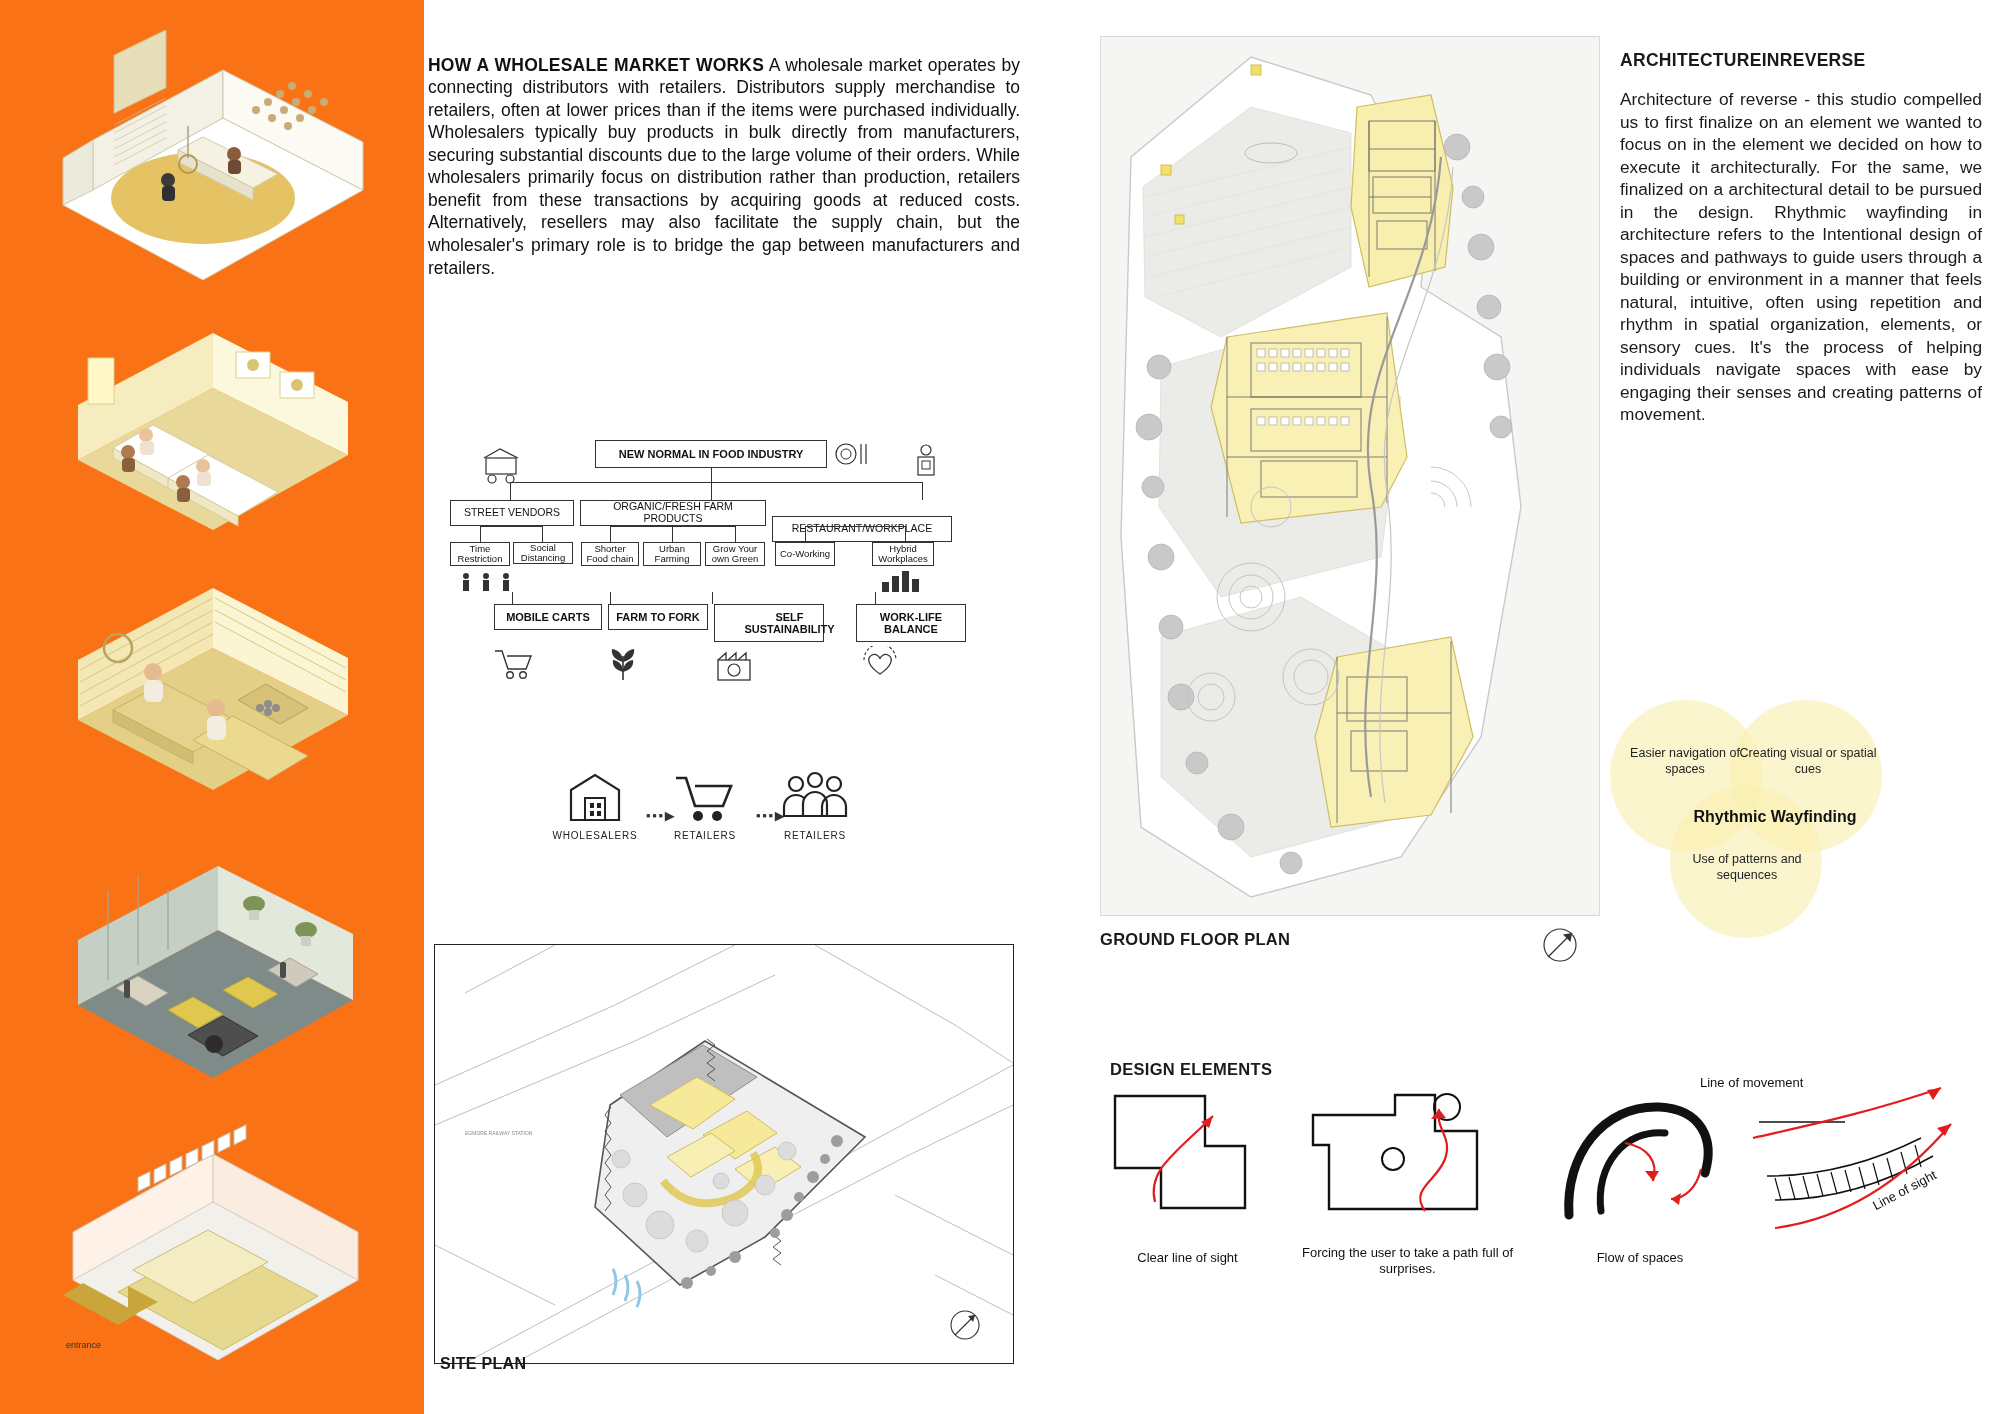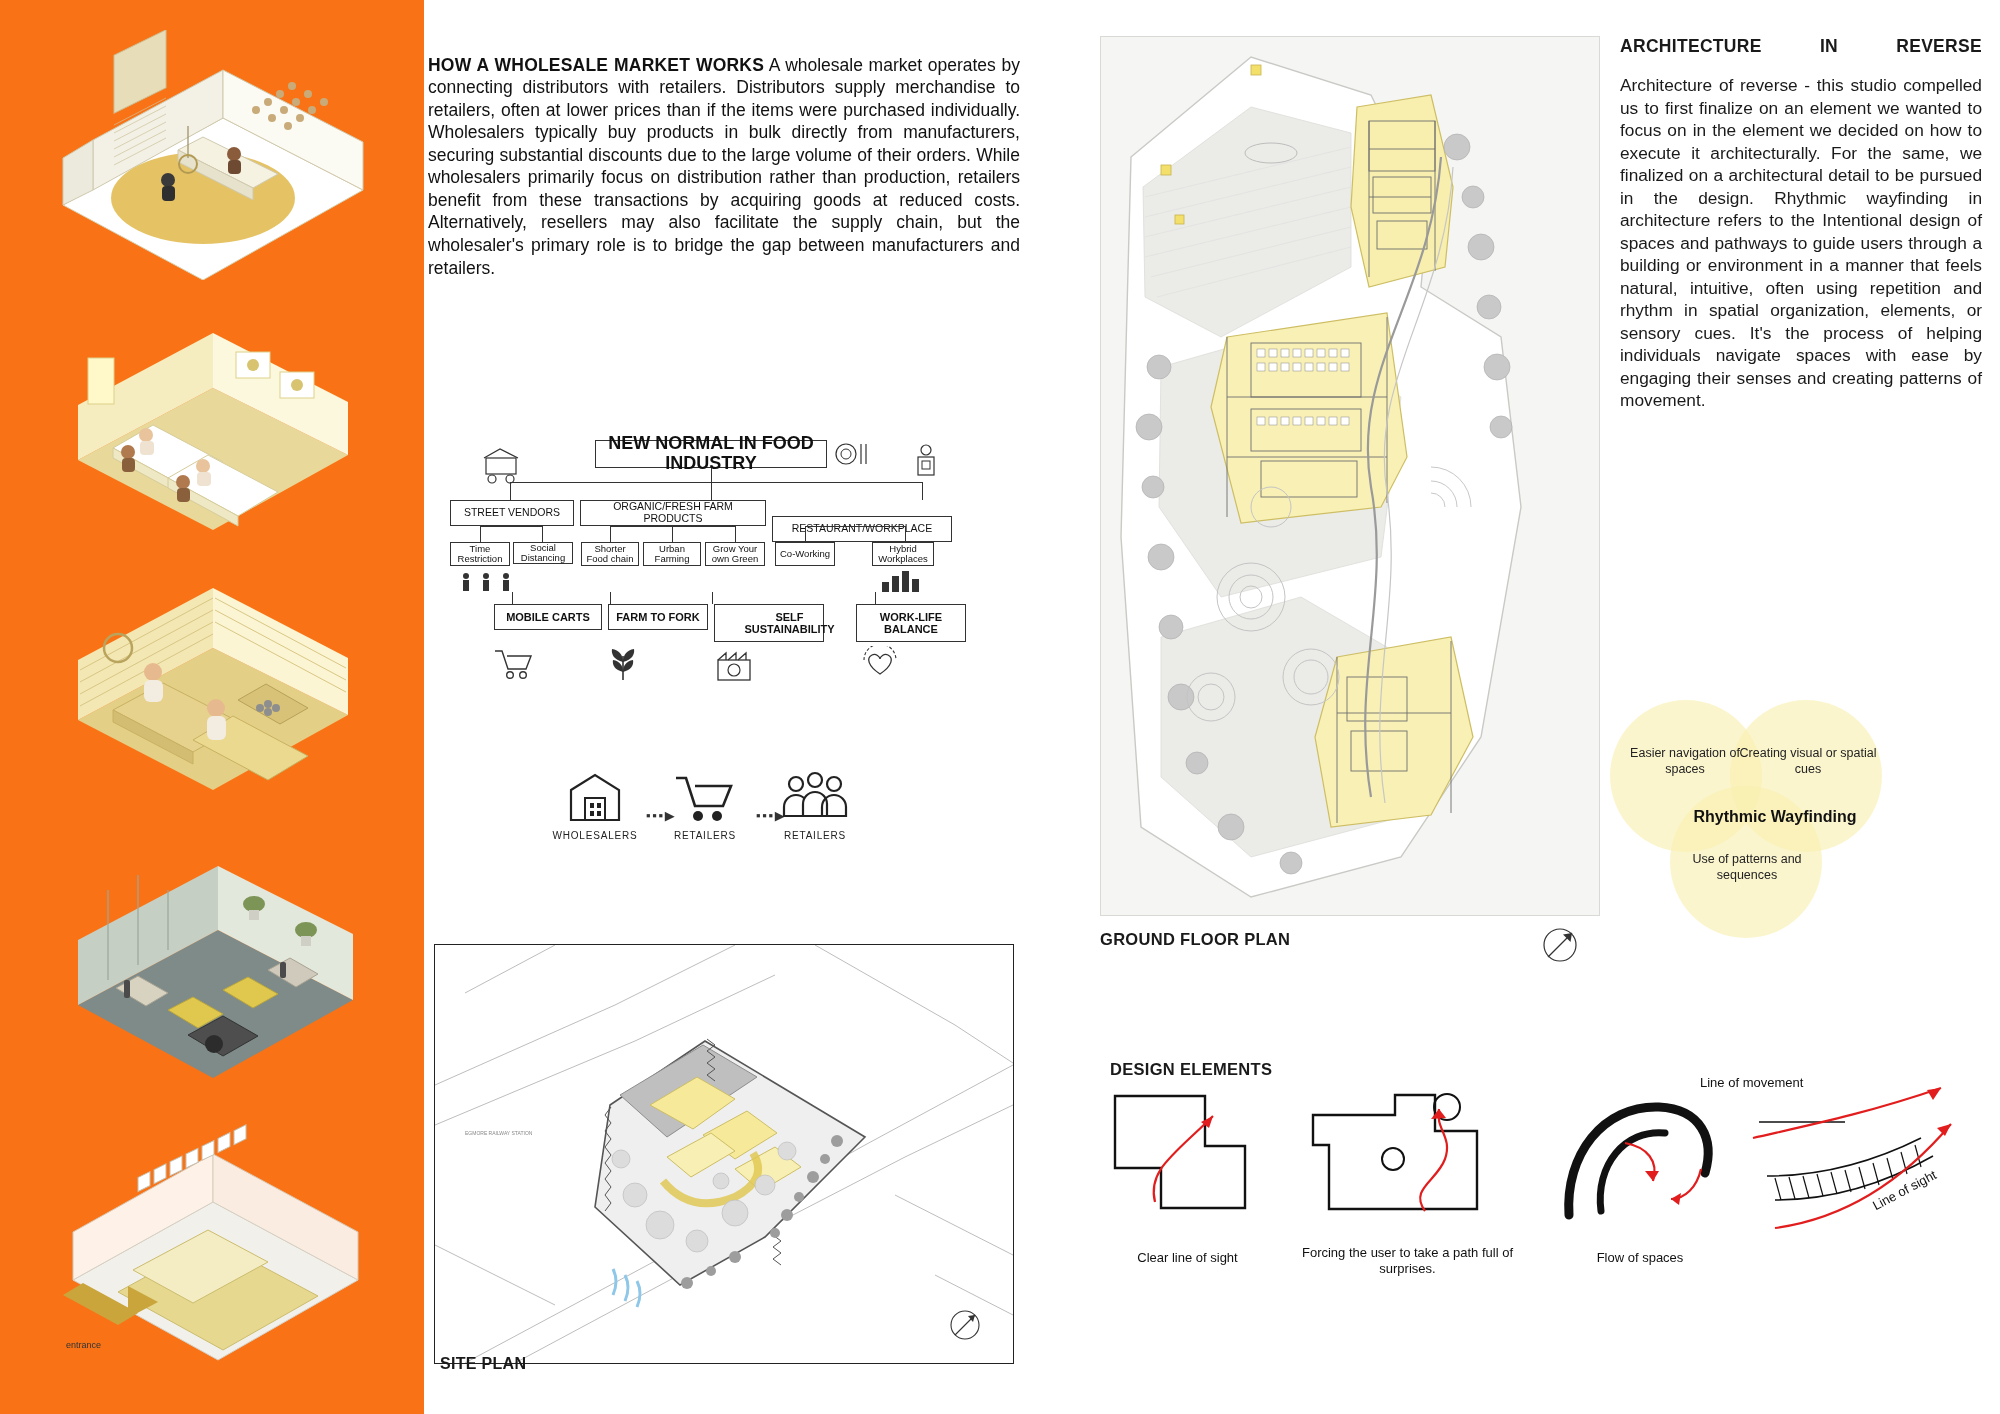--- a/index.html
+++ b/index.html
@@ -52,21 +52,21 @@
     position: absolute;
     border: 1.3px solid #333;
     background: #fff;
     font-size: 9.5px;
     display: flex; align-items: center; justify-content: center;
     text-align: center;
     line-height: 1.1;
     padding: 2px 3px;
     color: #111;
   }
-  .dg-box.title { font-size: 18px; font-weight: bold; }
+  .dg-box.title { font-size: 11px; font-weight: bold; }
   .dg-box.lvl2 { font-size: 10.5px; }
   .dg-box.lvl4 { font-size: 11px; font-weight: bold; margin-left: 36px; }
   .dg-line { position: absolute; background: #333; }
 
   
   .flow-wrap {
     position: absolute;
     left: 540px; top: 770px;
     width: 330px; height: 100px;
   }
@@ -110,23 +110,24 @@
   }
 
   
   .right-col {
     position: absolute;
     left: 1620px; top: 36px;
     width: 362px;
   }
   .right-title {
     font-size: 17.5px; font-weight: bold;
-    display: flex; justify-content: space-between;
+    display: flex; justify-content: flex-start;
     letter-spacing: .3px;
     margin-bottom: 2px;
+    margin-top: 14px;
   }
   .right-body {
     font-size: 17.3px;
     line-height: 1.30;
     text-align: justify;
   }
 
   
   .venn {
     position: absolute;

